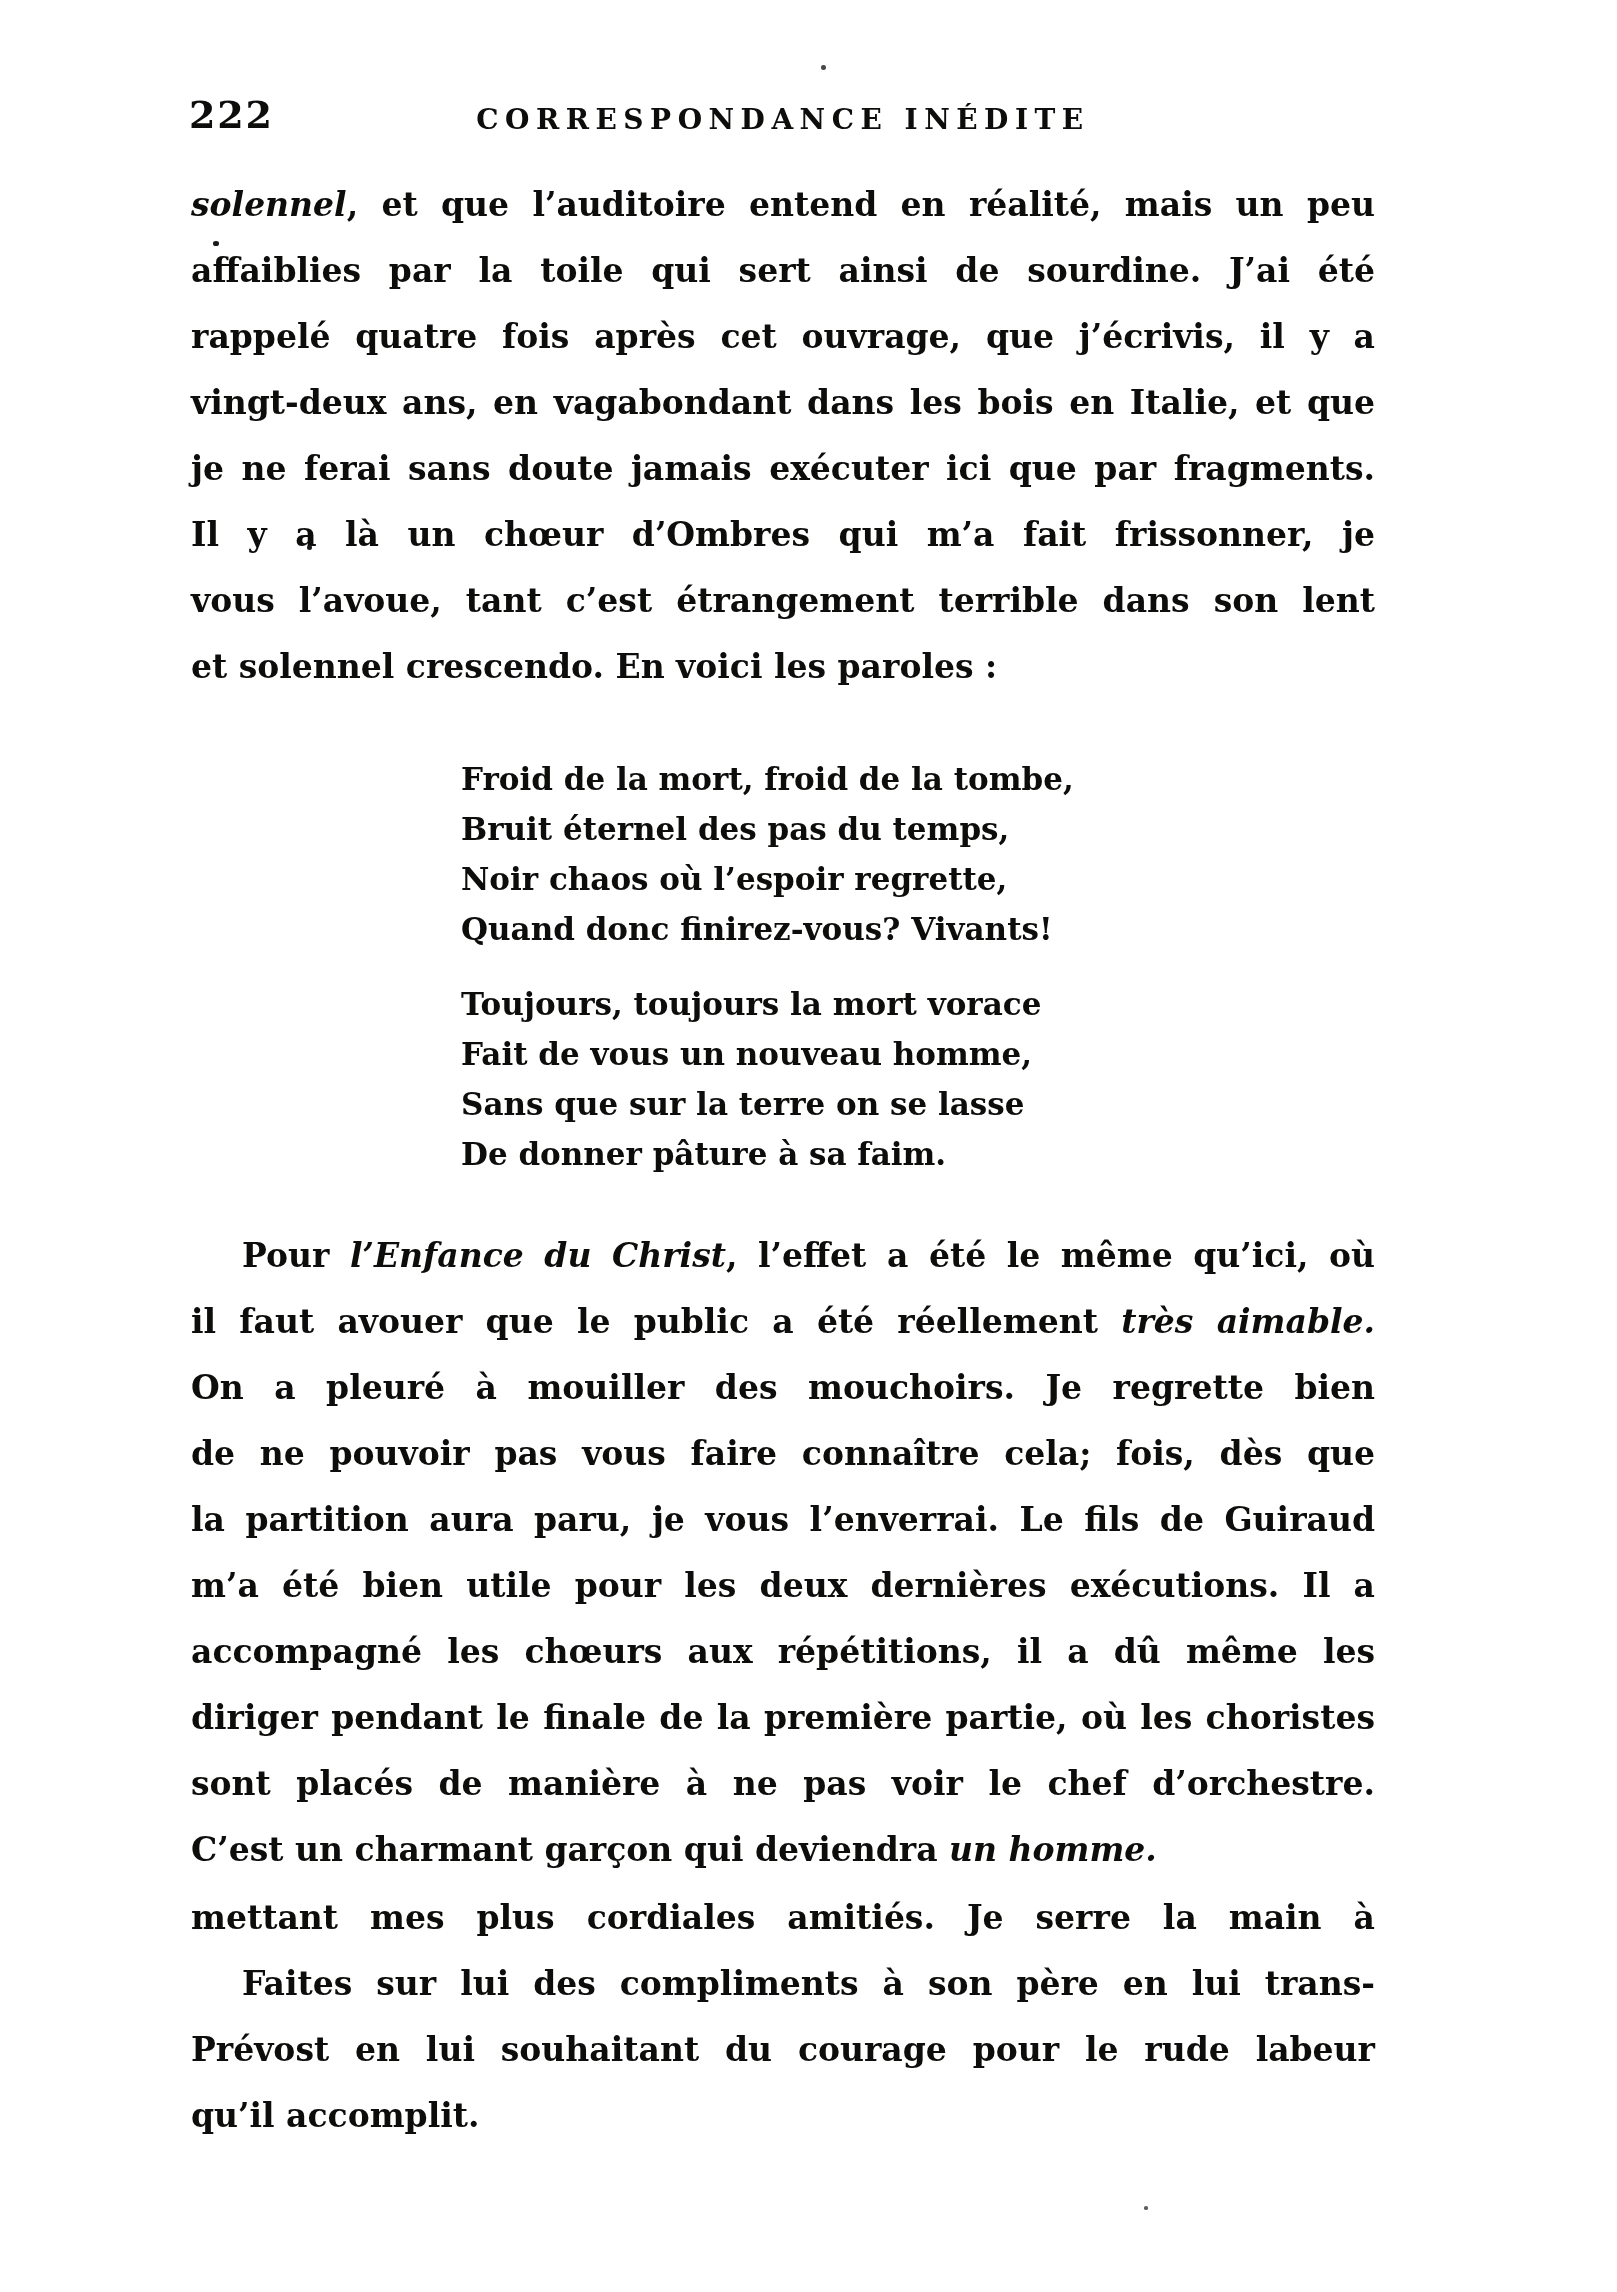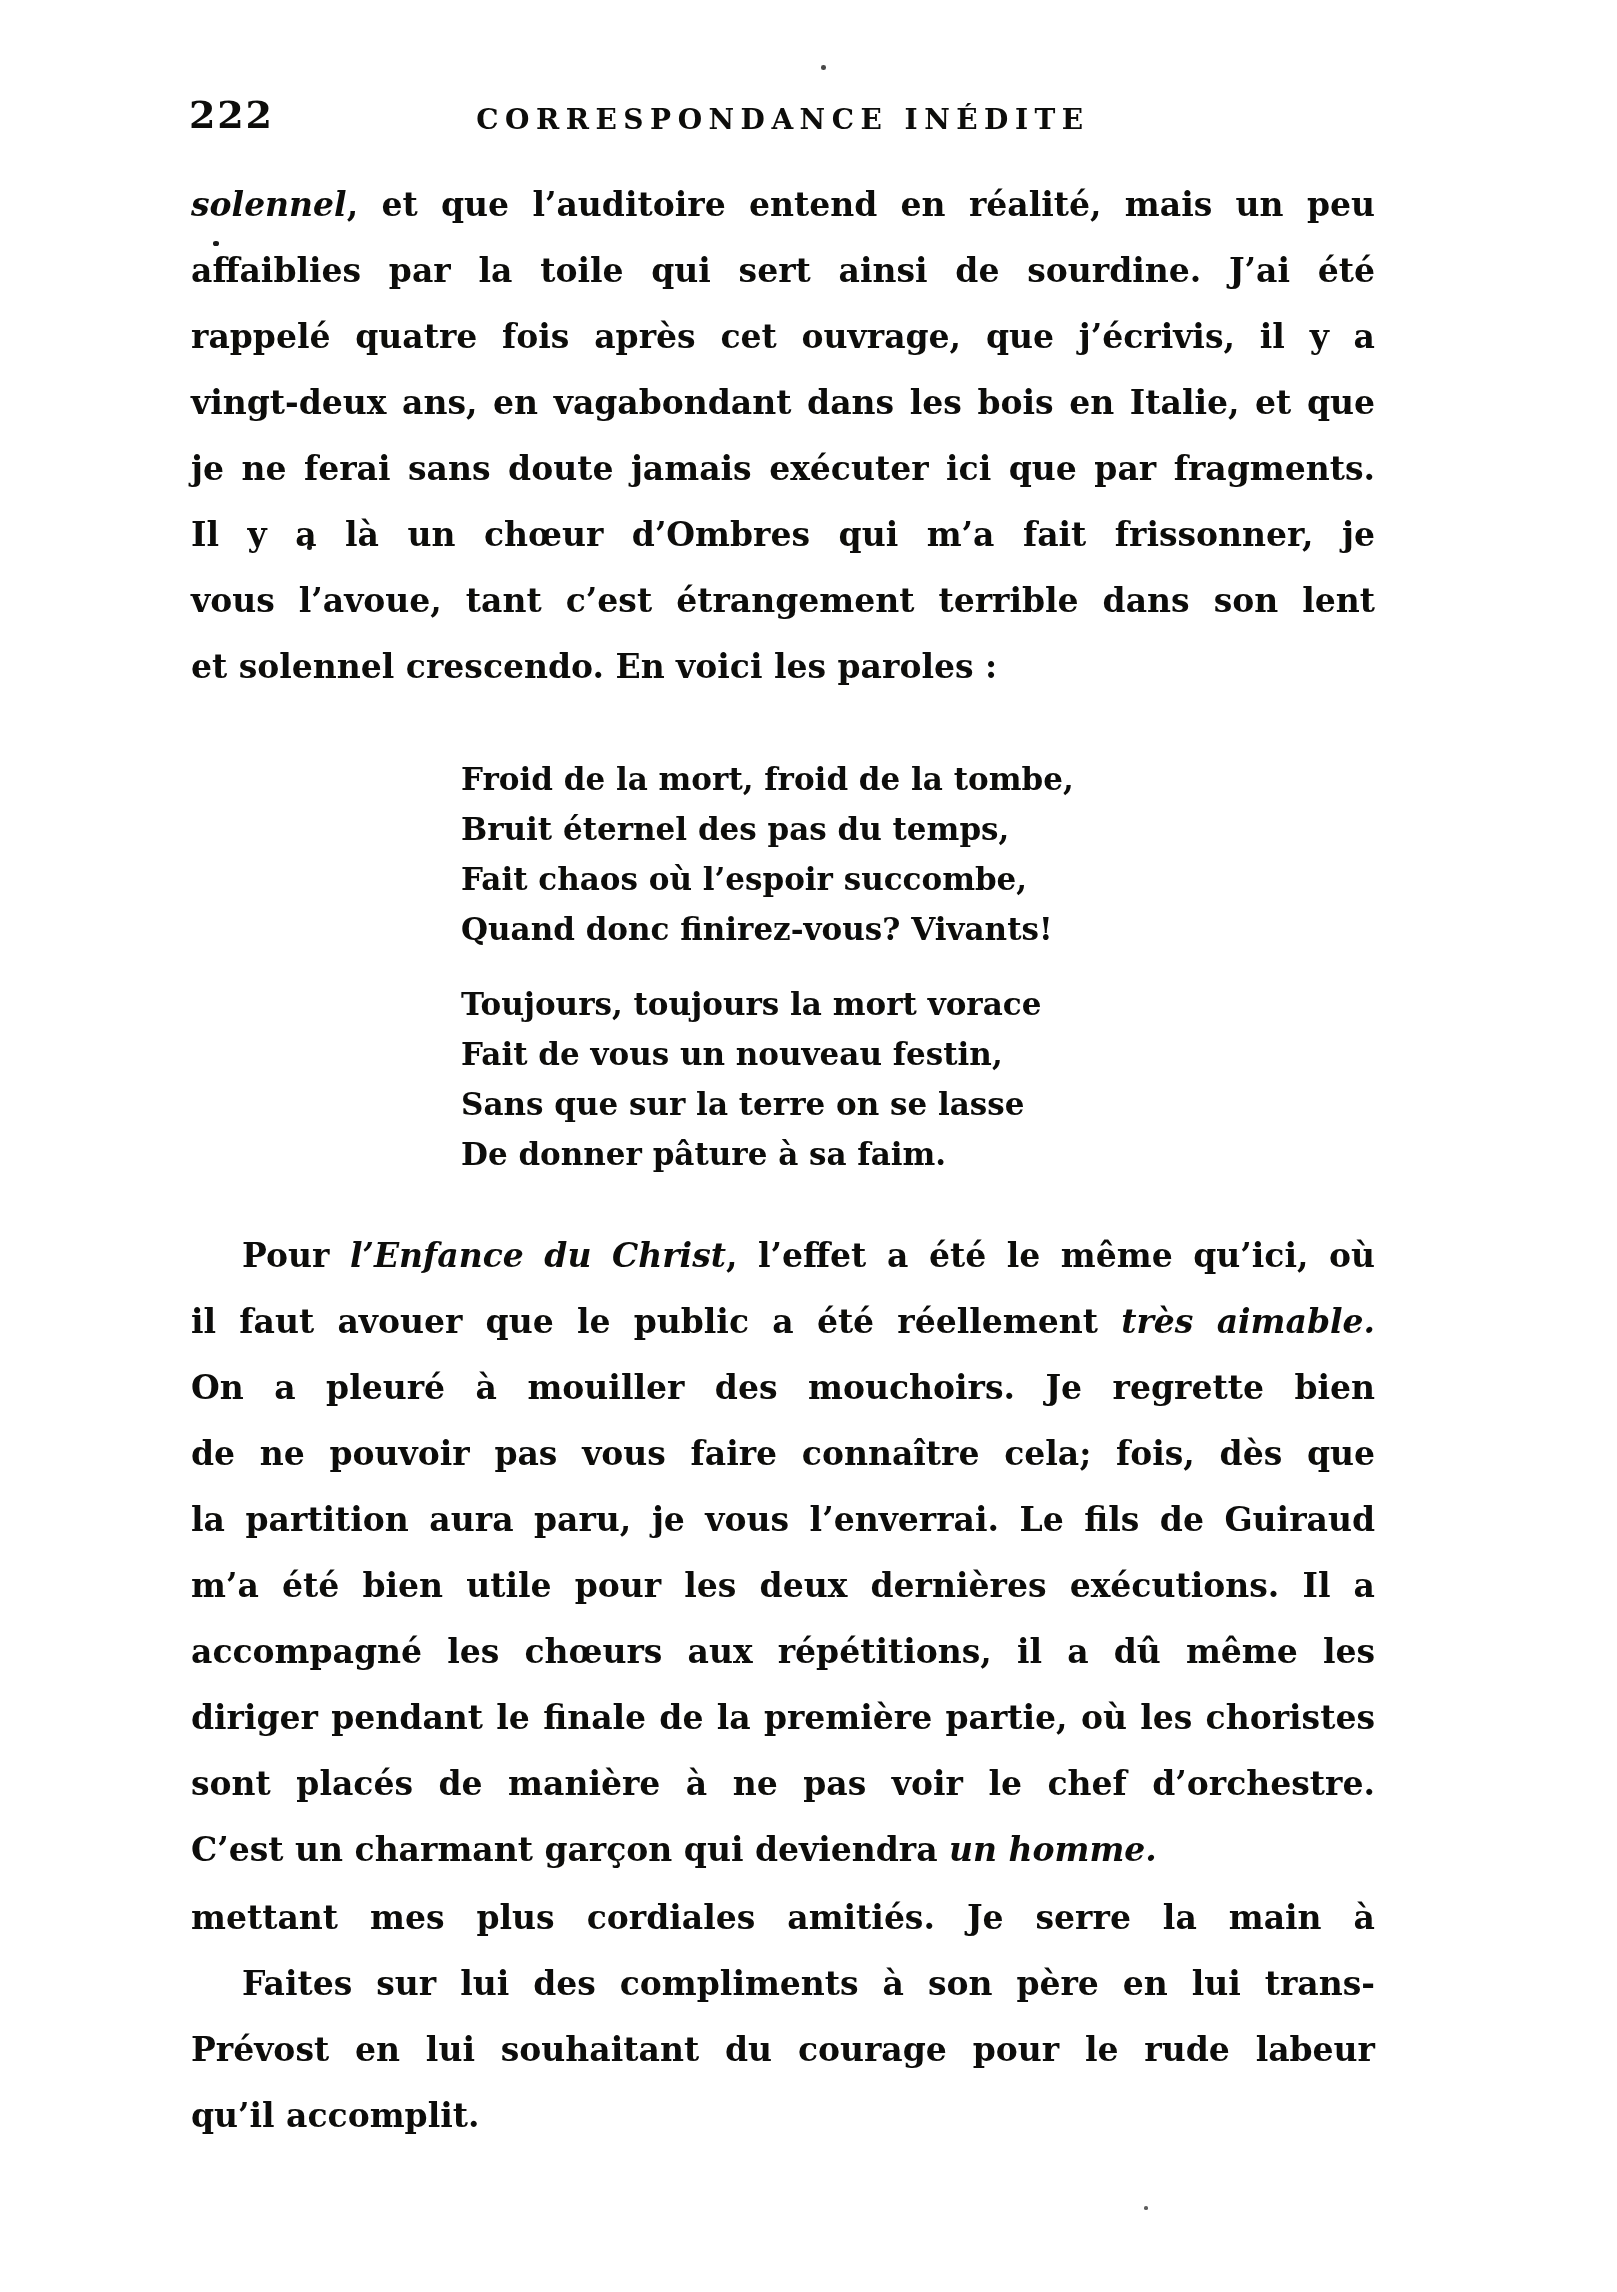--- a/index.html
+++ b/index.html
@@ -96,26 +96,26 @@
         <div class="line"><span>rappelé quatre fois après cet ouvrage, que j’écrivis, il y a</span></div>
         <div class="line"><span>vingt-deux ans, en vagabondant dans les bois en Italie, et que</span></div>
         <div class="line"><span>je ne ferai sans doute jamais exécuter ici que par fragments.</span></div>
         <div class="line"><span>Il y a là un chœur d’Ombres qui m’a fait frissonner, je</span></div>
         <div class="line"><span>vous l’avoue, tant c’est étrangement terrible dans son lent</span></div>
         <div class="line last"><span>et solennel crescendo. En voici les paroles :</span></div>
       </div>
       <div class="block verse">
         <div class="line"><span>Froid de la mort, froid de la tombe,</span></div>
         <div class="line"><span>Bruit éternel des pas du temps,</span></div>
-        <div class="line"><span>Fait chaos où l’espoir succombe,</span></div>
+        <div class="line"><span>Noir chaos où l’espoir regrette,</span></div>
         <div class="line last"><span>Quand donc finirez-vous? Vivants!</span></div>
       </div>
       <div class="block verse">
         <div class="line"><span>Toujours, toujours la mort vorace</span></div>
-        <div class="line"><span>Fait de vous un nouveau festin,</span></div>
+        <div class="line"><span>Fait de vous un nouveau homme,</span></div>
         <div class="line"><span>Sans que sur la terre on se lasse</span></div>
         <div class="line last"><span>De donner pâture à sa faim.</span></div>
       </div>
       <div class="block para">
         <div class="line indent"><span>Pour </span><span class="it">l’Enfance du Christ</span><span>, l’effet a été le même qu’ici, où</span></div>
         <div class="line"><span>il faut avouer que le public a été réellement </span><span class="it">très aimable.</span></div>
         <div class="line"><span>On a pleuré à mouiller des mouchoirs. Je regrette bien</span></div>
         <div class="line"><span>de ne pouvoir pas vous faire connaître cela; fois, dès que</span></div>
         <div class="line"><span>la partition aura paru, je vous l’enverrai. Le fils de Guiraud</span></div>
         <div class="line"><span>m’a été bien utile pour les deux dernières exécutions. Il a</span></div>

